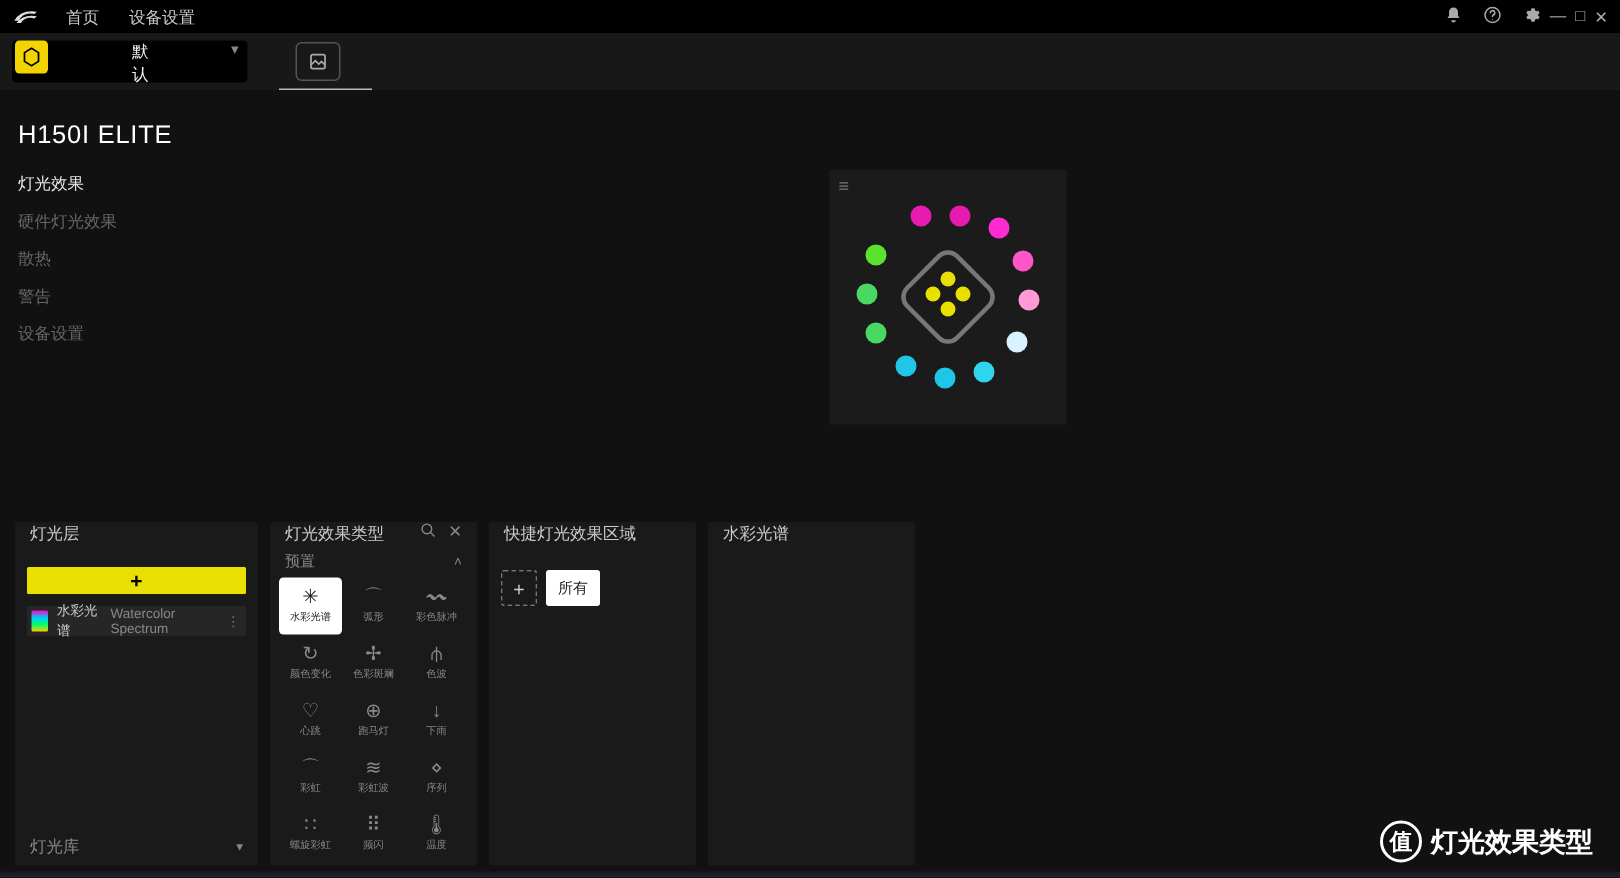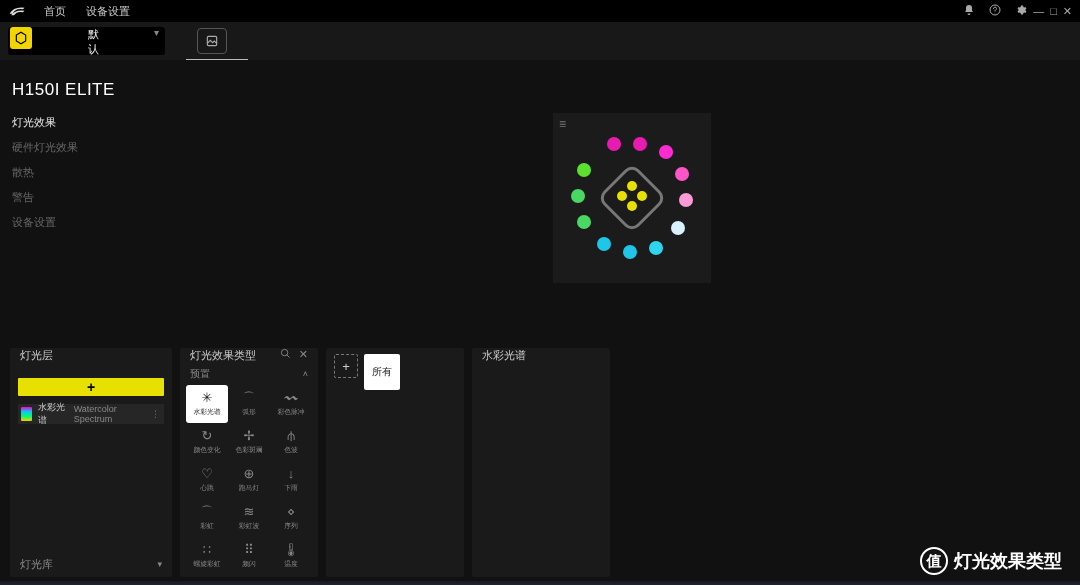--- a/index.html
+++ b/index.html
@@ -61,21 +61,21 @@
 .type-grid { display: grid; grid-template-columns: repeat(3, 1fr); gap: 0; padding: 2px 6px; }
 .type-cell { height: 38px; display: flex; flex-direction: column; align-items: center; justify-content: center; gap: 2px; cursor: pointer; color: #888; border-radius: 3px; }
 .type-cell.selected { background: #fff; color: #222; }
 .type-cell .ticon { font-size: 13px; line-height: 1; }
 .type-cell .tlabel { font-size: 8px; transform: scale(.85); white-space: nowrap; }
 
 
 .p-zone { width: 138px; }
 .zone-row { display: flex; gap: 6px; padding: 6px 8px; }
 .zone-add { width: 24px; height: 24px; border: 1px dashed #777; display: flex; align-items: center; justify-content: center; color: #ccc; cursor: pointer; border-radius: 2px; font-size: 13px; }
-.zone-chip { height: 36px; padding: 0 8px; background: #fff; color: #222; display: flex; align-items: center; font-size: 10px; border-radius: 2px; cursor: pointer; }
+.zone-chip { height: 24px; padding: 0 8px; background: #fff; color: #222; display: flex; align-items: center; font-size: 10px; border-radius: 2px; cursor: pointer; }
 
 
 .p-set { width: 138px; }
 .set-body { padding: 6px 10px; }
 .set-label { font-size: 10px; color: #999; margin-bottom: 4px; }
 .slider-row { display: flex; align-items: center; gap: 6px; margin-bottom: 8px; }
 .slider-row .sicon { font-size: 10px; color: #888; }
 .slider { flex: 1; height: 2px; background: #555; position: relative; border-radius: 1px; }
 .slider .fill { position: absolute; left: 0; top: 0; bottom: 0; background: #ddd; }
 .slider .thumb { position: absolute; top: -4px; width: 10px; height: 10px; background: #eee; border-radius: 50%; margin-left: -5px; cursor: pointer; }
@@ -268,20 +268,23 @@
           <div class="tlabel">频闪</div>
         </div>
         <div class="type-cell">
           <div class="ticon">🌡</div>
           <div class="tlabel">温度</div>
         </div>
       </div>
   </div>
 
   <div class="panel p-zone">
+    <div class="panel-header">
+        <span>快捷灯光效果区域</span>
+      </div>
     <div class="zone-row">
       <div class="zone-add">+</div>
       <div class="zone-chip">所有</div>
     </div>
   </div>
 
   <div class="panel p-set">
     <div class="panel-header">
         <span>水彩光谱</span>
       </div>

